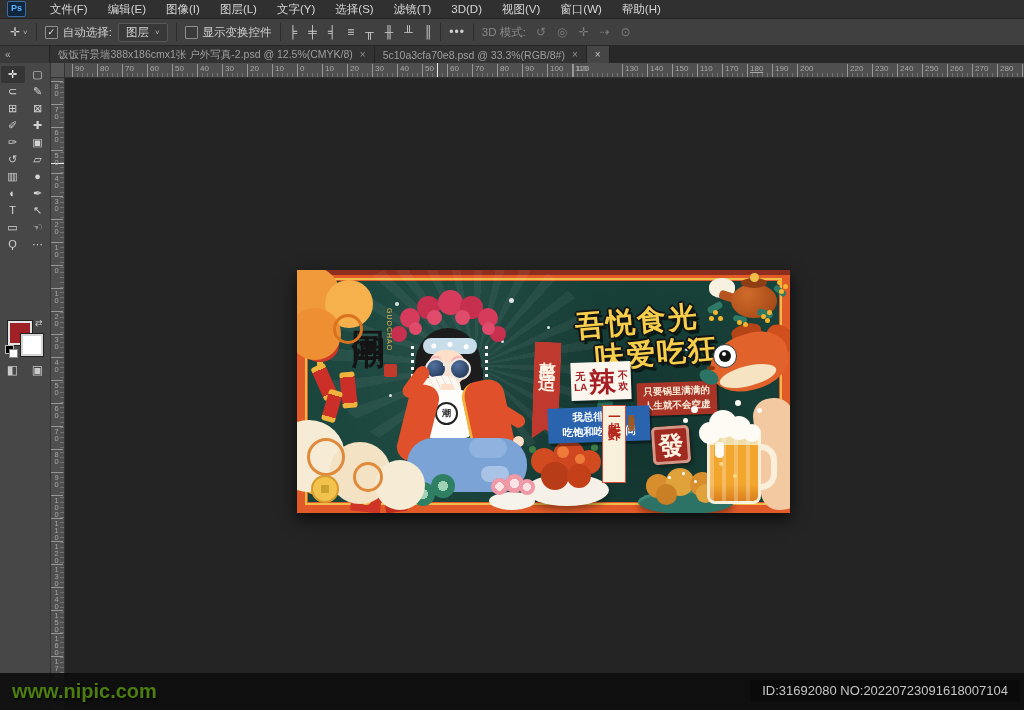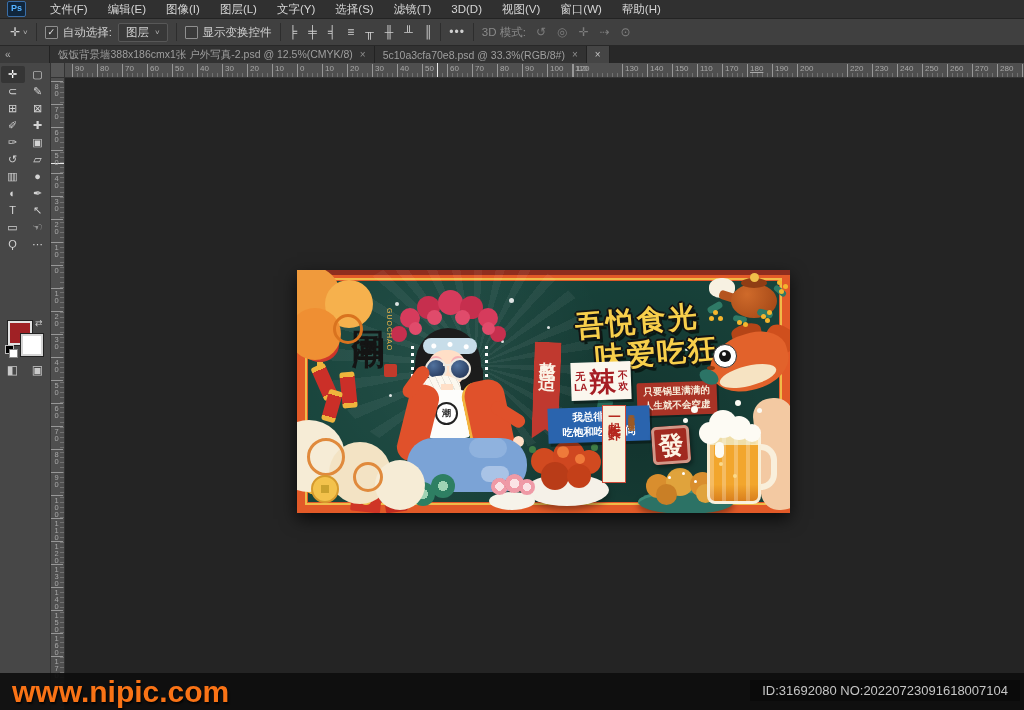--- a/index.html
+++ b/index.html
@@ -128,21 +128,21 @@
 
   .fseal{left:355px;top:156px;width:38px;height:38px;background:#a12a20;border-radius:5px;transform:rotate(-4deg);z-index:4;
          display:flex;align-items:center;justify-content:center;
          box-shadow:inset 0 0 0 3px rgba(252,240,220,.55),2px 3px 4px rgba(0,0,0,.35);}
   .fseal span{font-family:"DejaVu Serif",serif;font-weight:900;font-size:25px;color:#fdf4e4;}
 
   
   .wmband{position:absolute;left:0;right:0;top:673px;height:37px;background:rgba(14,14,14,.93);z-index:9;
           display:flex;align-items:center;}
   .site{margin-left:26px;font-size:27px;font-weight:900;color:#fff;letter-spacing:2px;text-shadow:1px 2px 2px rgba(0,0,0,.8);}
-  .url{margin-left:12px;font-size:30px;font-weight:700;color:#f97316;text-shadow:1px 2px 2px rgba(0,0,0,.8);}
+  .url{margin-left:12px;font-size:20px;font-weight:700;color:#4d7c0f;text-shadow:1px 2px 2px rgba(0,0,0,.8);}
   .idbox{position:absolute;right:4px;top:7px;background:#0a0a0a;color:#c6c6c6;font-size:13px;padding:3px 12px;}
 </style>
 </head>
 <body>
 
 <div class="app">
 
   <div class="menubar">
     <div class="pslogo">Ps</div>
     <div class="menuitems">

